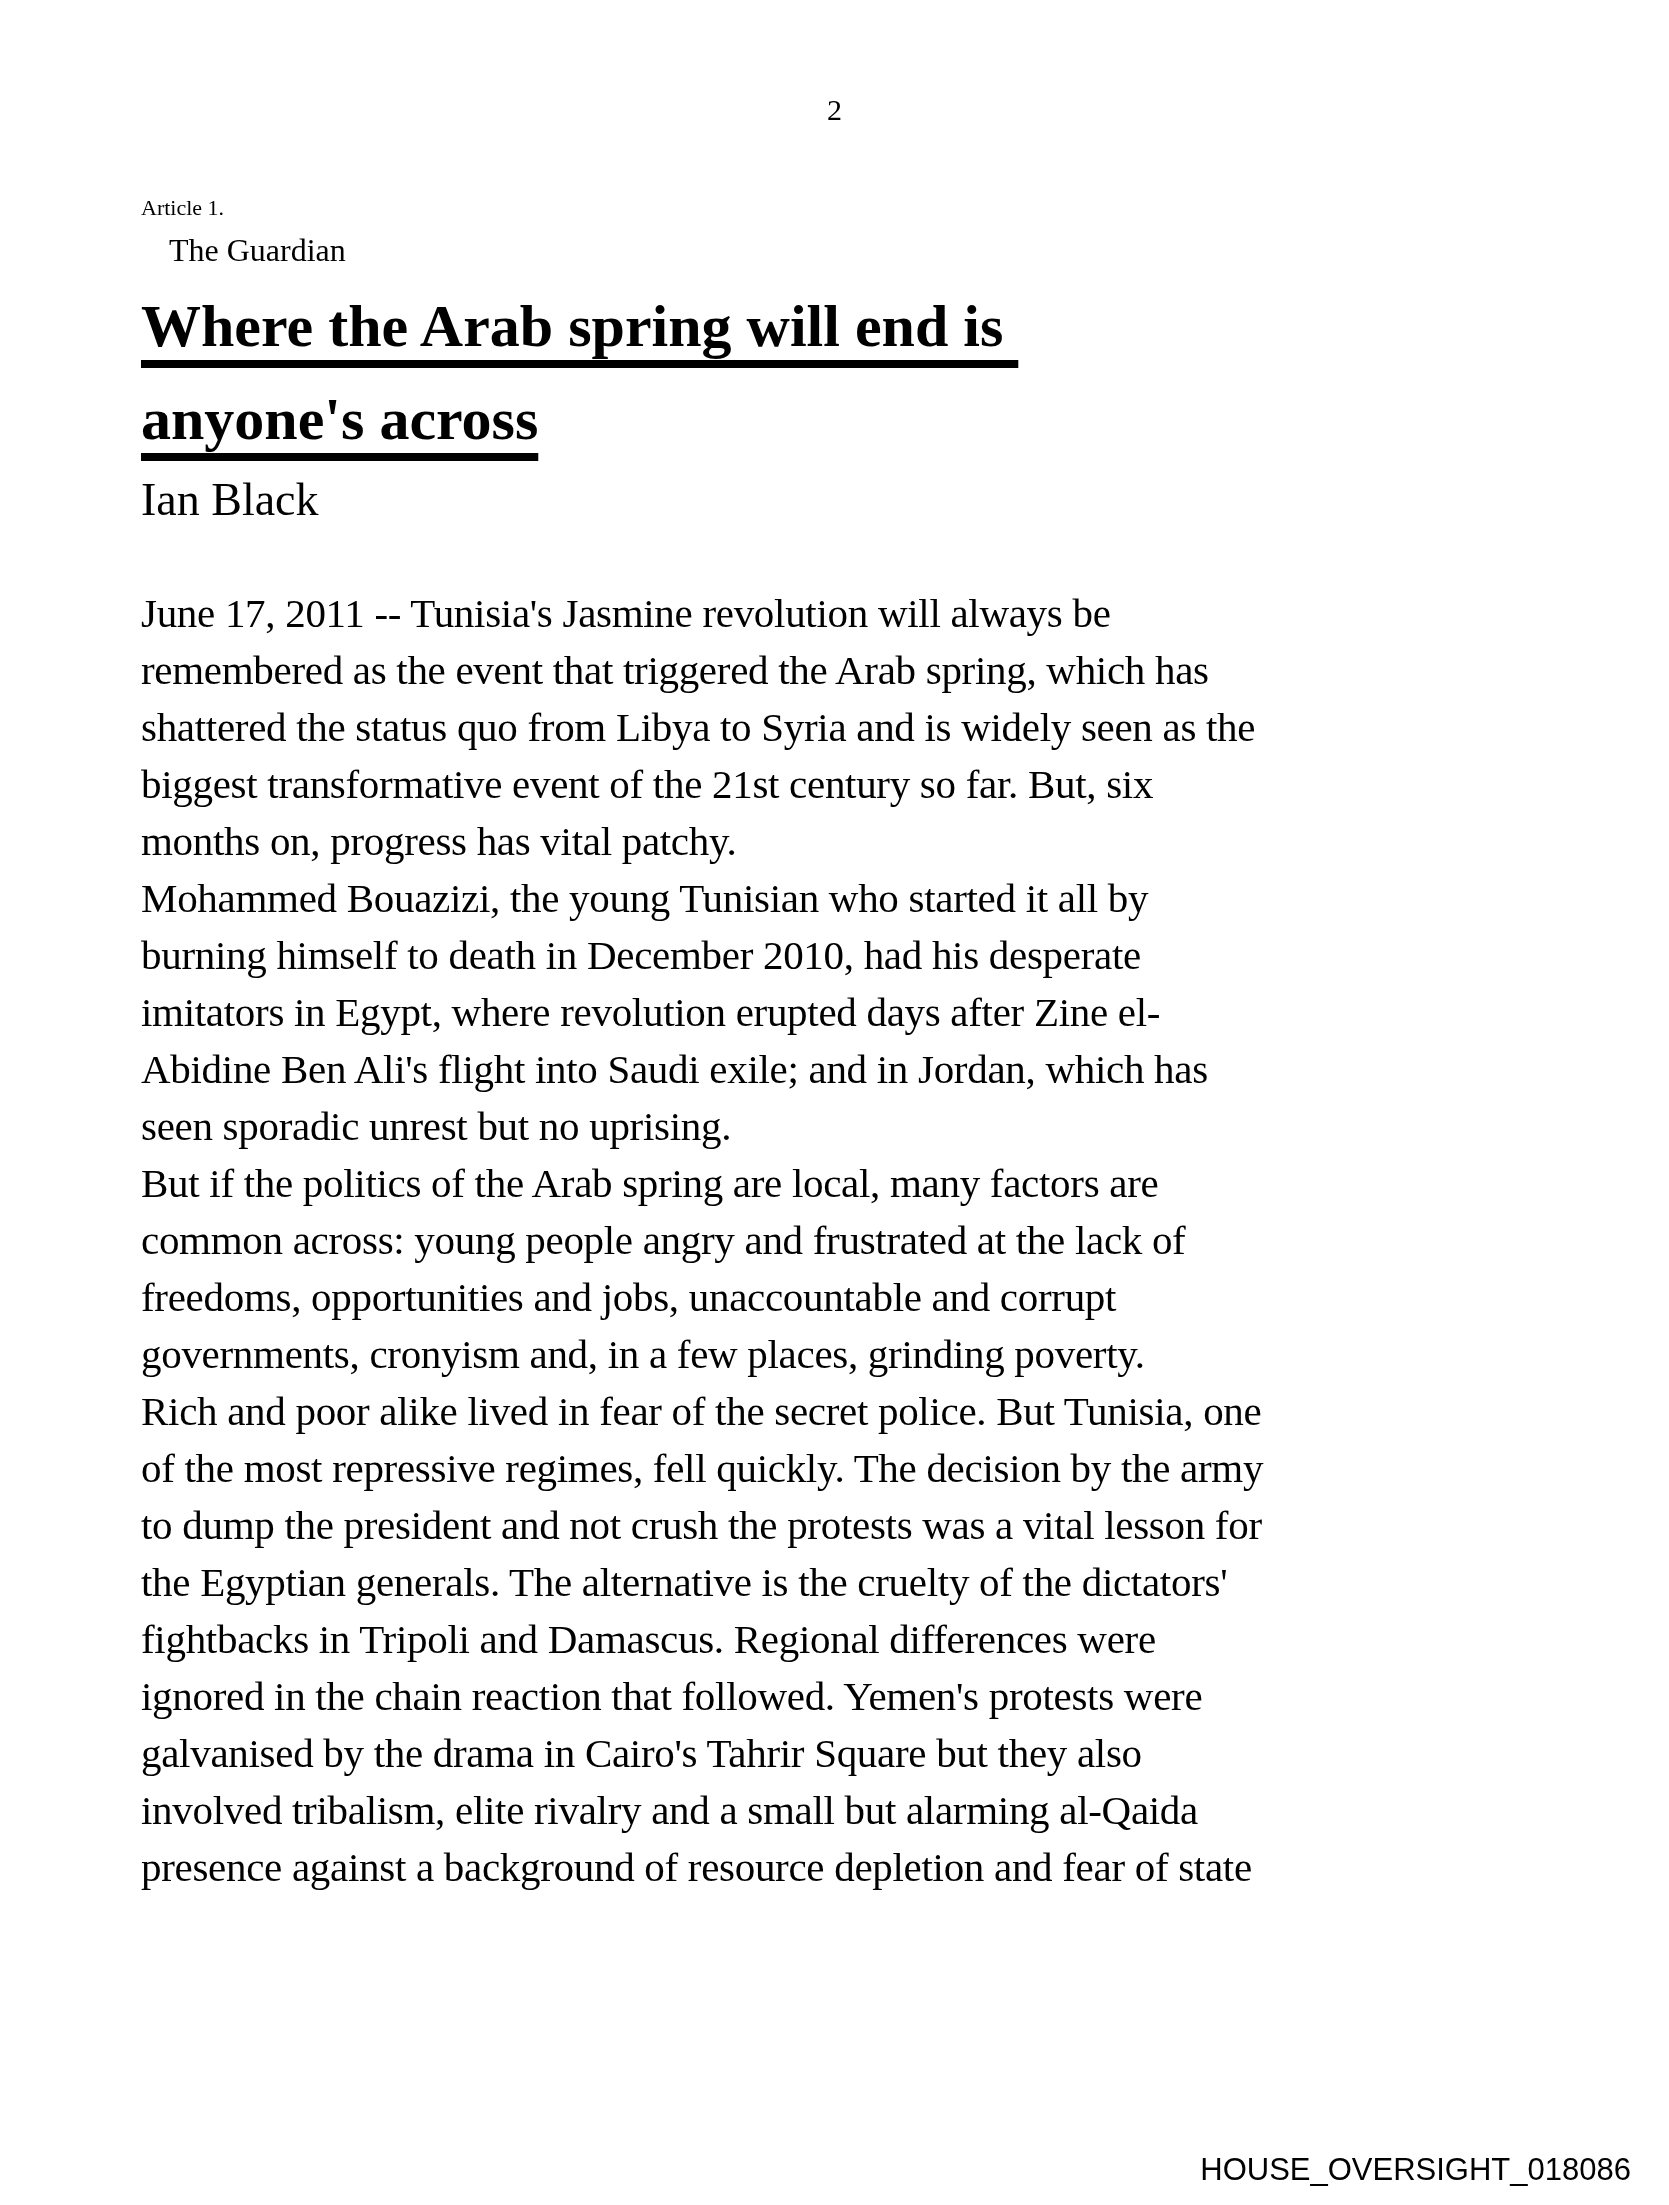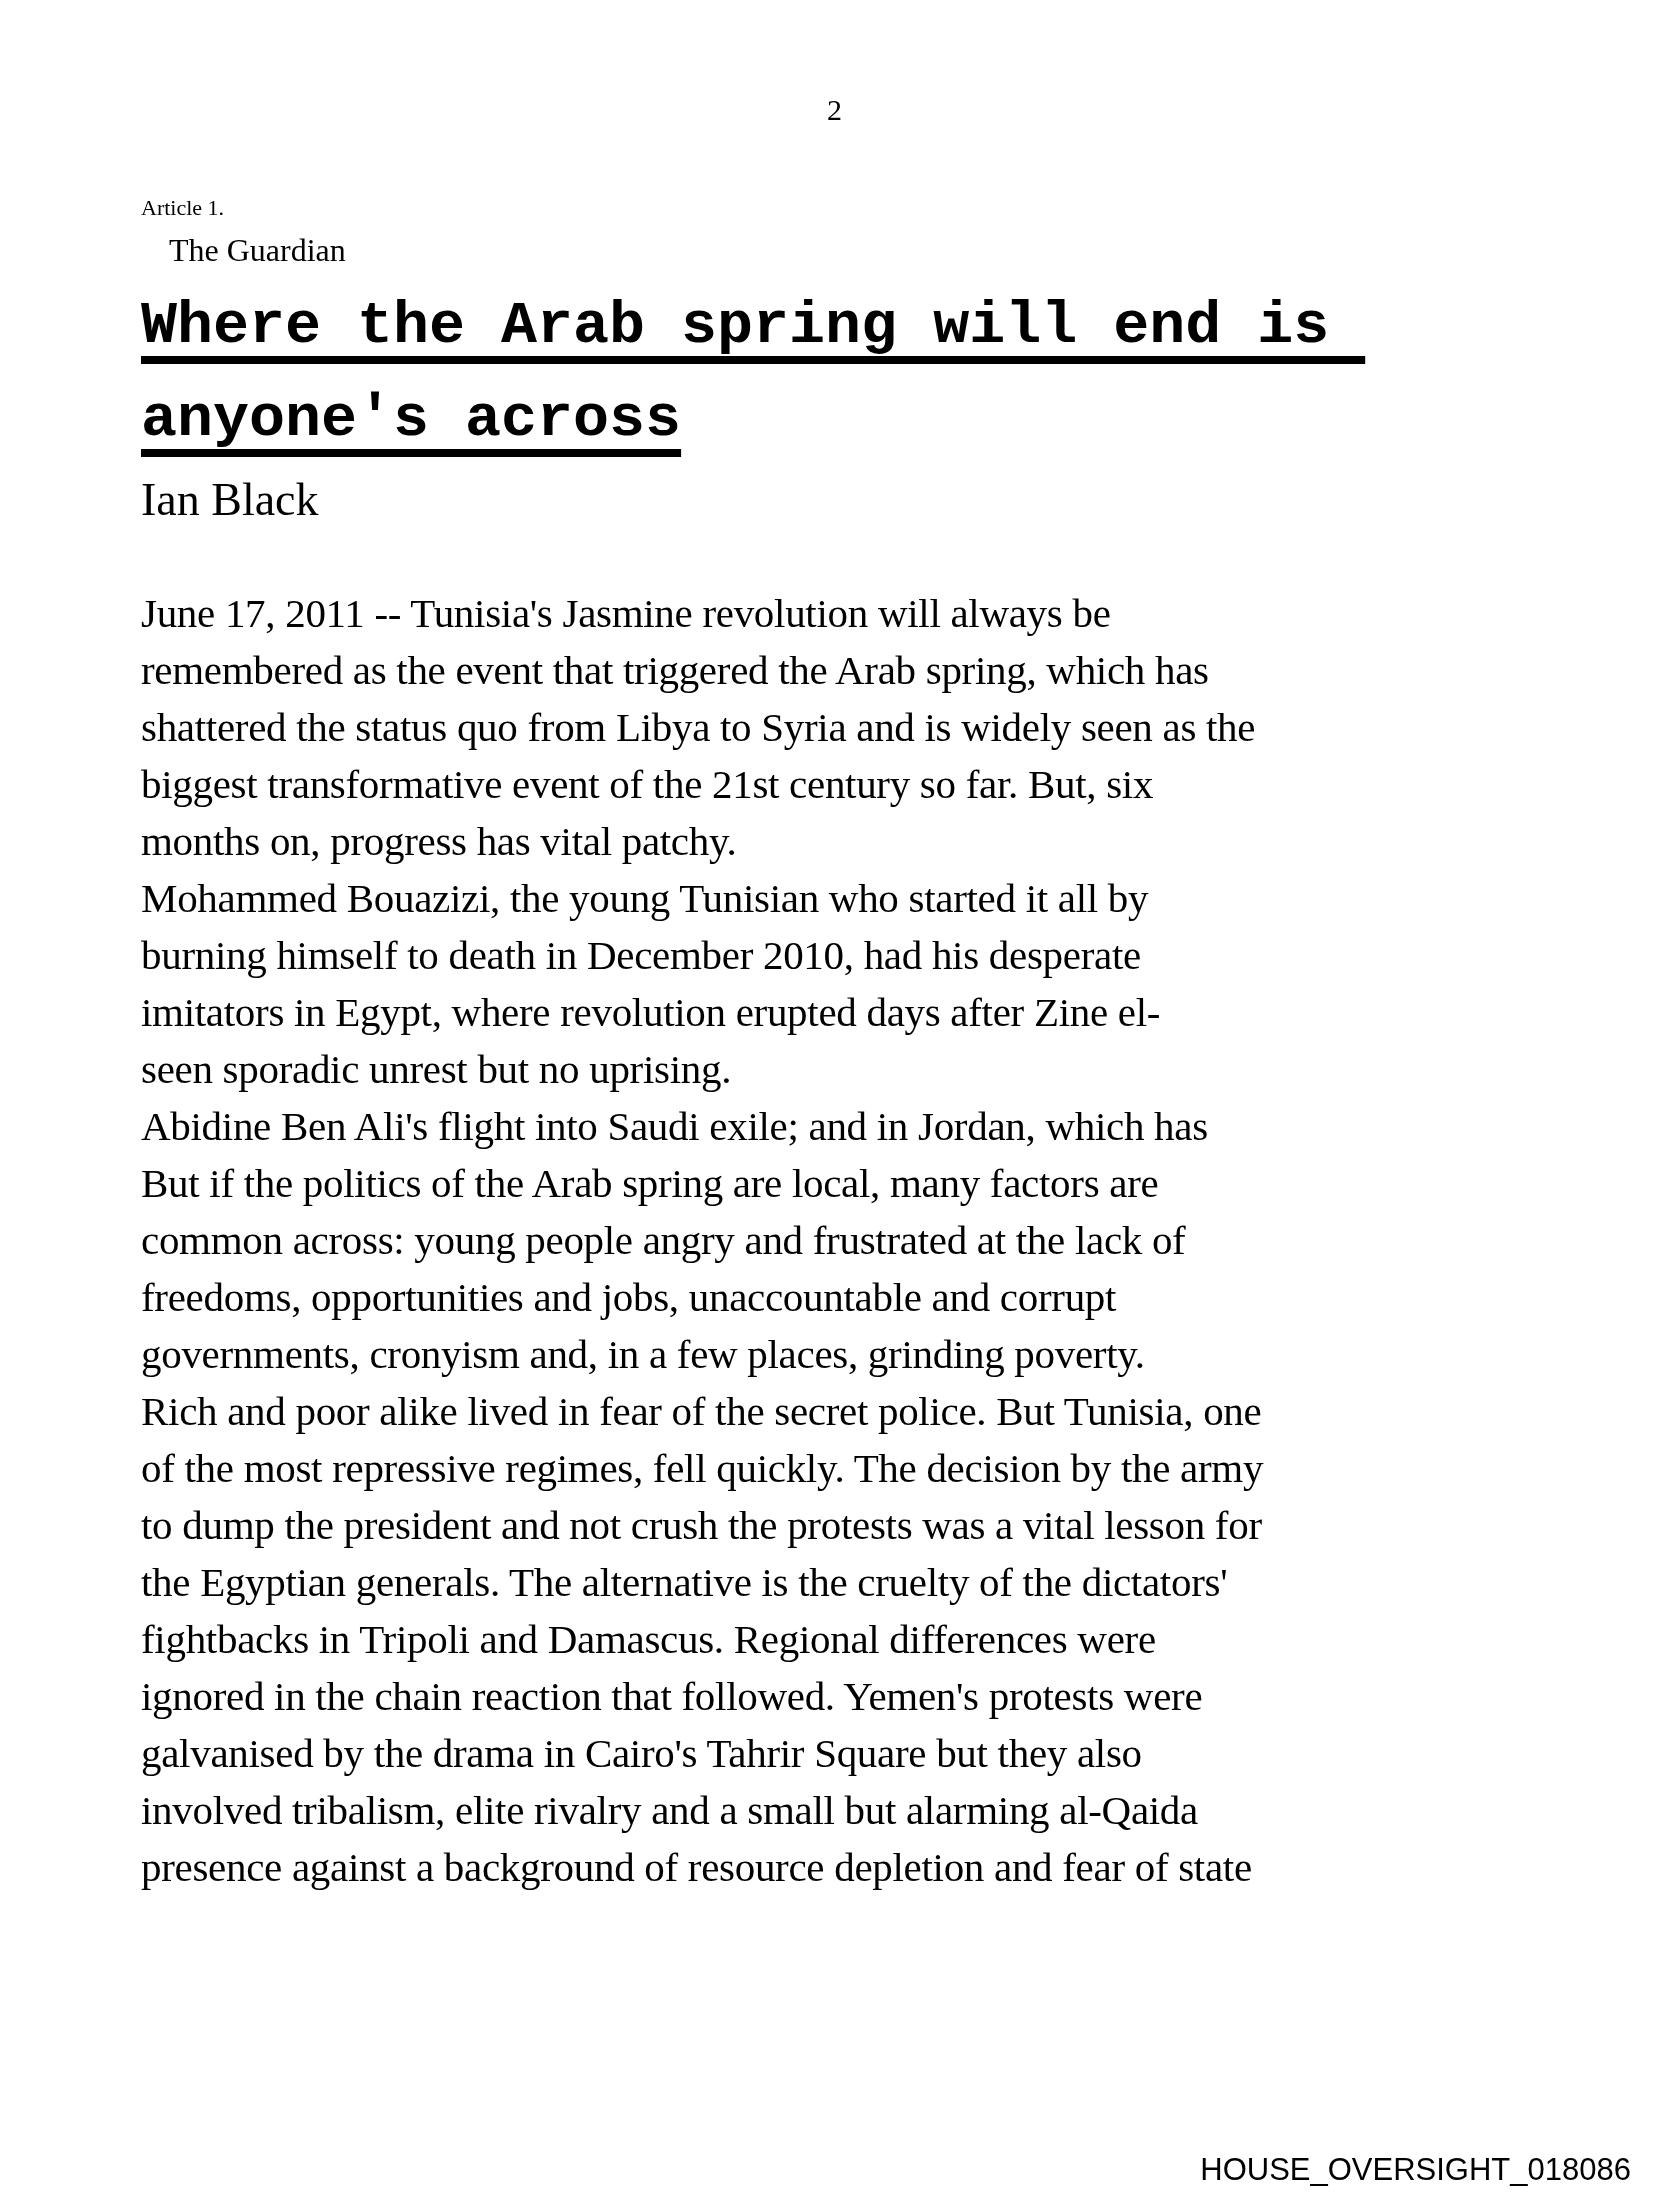--- a/index.html
+++ b/index.html
@@ -38,21 +38,20 @@
   }
   .article-title {
     font-size: 60px;
     font-weight: bold;
     line-height: 93px;
     margin-top: 2.6px;
   }
   .title-line {
     display: block;
     white-space: pre;
-    font-family: Liberation Mono, monospace;
   }
   .title-underline {
     text-decoration: underline;
     text-decoration-thickness: 7.9px;
     text-underline-offset: 14.4px;
     text-decoration-skip-ink: none;
   }
   .article-byline {
     font-size: 46px;
     line-height: 54px;
@@ -97,22 +96,22 @@
       <div class="body-line">June 17, 2011 -- Tunisia's Jasmine revolution will always be</div>
       <div class="body-line">remembered as the event that triggered the Arab spring, which has</div>
       <div class="body-line">shattered the status quo from Libya to Syria and is widely seen as the</div>
       <div class="body-line">biggest transformative event of the 21st century so far. But, six</div>
       <div class="body-line">months on, progress has vital patchy.</div>
     </div>
     <div class="paragraph">
       <div class="body-line">Mohammed Bouazizi, the young Tunisian who started it all by</div>
       <div class="body-line">burning himself to death in December 2010, had his desperate</div>
       <div class="body-line">imitators in Egypt, where revolution erupted days after Zine el-</div>
+      <div class="body-line">Abidine Ben Ali's flight into Saudi exile; and in Jordan, which has</div>
       <div class="body-line">seen sporadic unrest but no uprising.</div>
-      <div class="body-line">Abidine Ben Ali's flight into Saudi exile; and in Jordan, which has</div>
     </div>
     <div class="paragraph">
       <div class="body-line">But if the politics of the Arab spring are local, many factors are</div>
       <div class="body-line">common across: young people angry and frustrated at the lack of</div>
       <div class="body-line">freedoms, opportunities and jobs, unaccountable and corrupt</div>
       <div class="body-line">governments, cronyism and, in a few places, grinding poverty.</div>
     </div>
     <div class="paragraph">
       <div class="body-line">Rich and poor alike lived in fear of the secret police. But Tunisia, one</div>
       <div class="body-line">of the most repressive regimes, fell quickly. The decision by the army</div>

